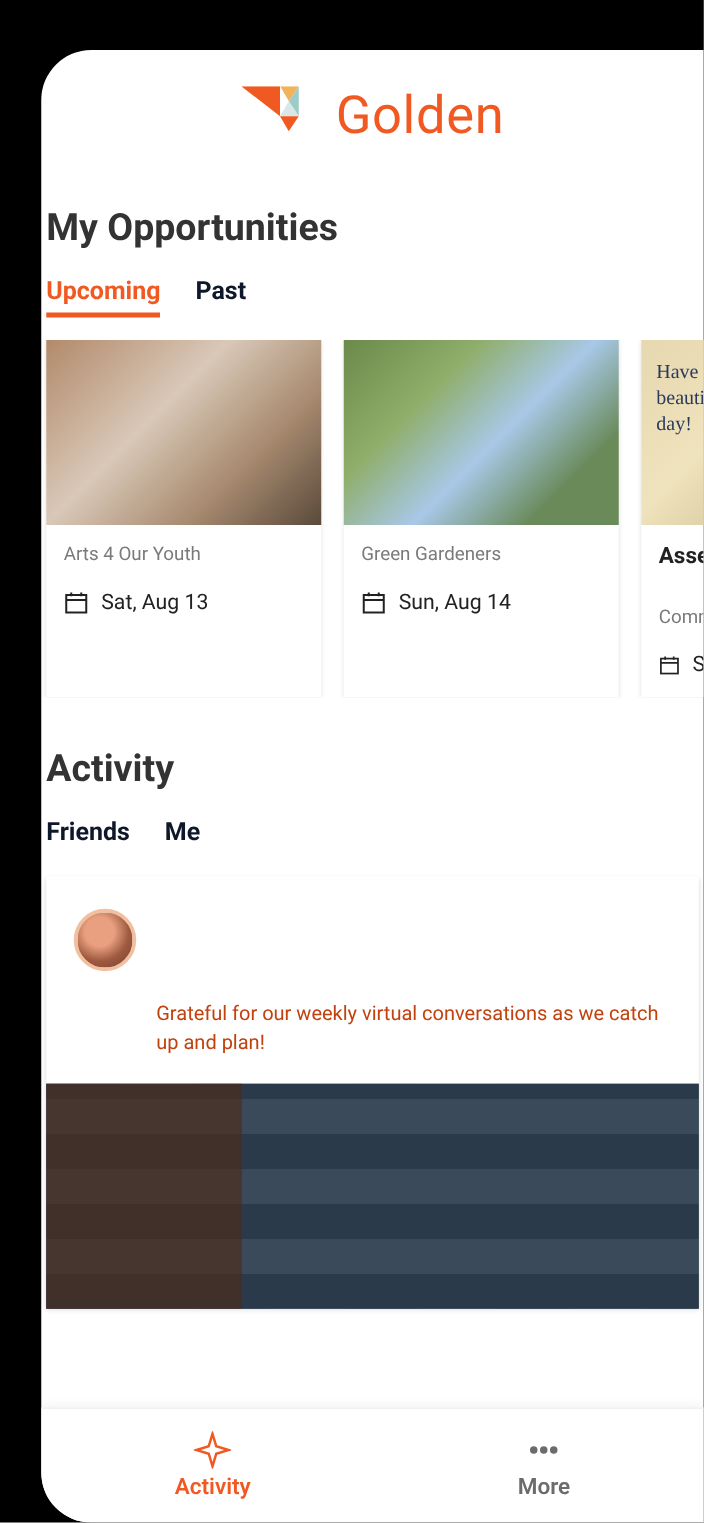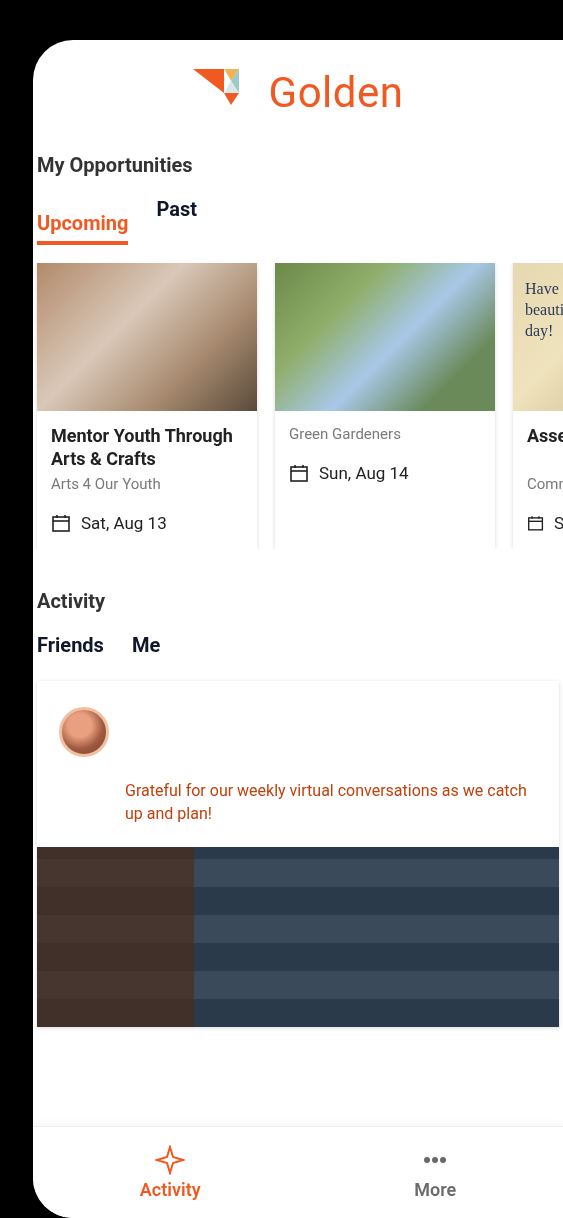--- a/index.html
+++ b/index.html
@@ -28,32 +28,32 @@
     flex: 1;
     overflow: hidden;
     padding: 28px 0 0 0;
   }
   
   .logo-row {
     display: flex;
     justify-content: center;
     align-items: center;
     gap: 14px;
-    margin-bottom: 36px;
+    margin-bottom: 48px;
   }
   .logo-mark { width: 62px; height: 48px; }
   .logo-text {
     font-size: 42px;
     font-weight: 400;
     color: #f05a22;
     letter-spacing: 0.5px;
   }
   
   .section-title {
-    font-size: 20px;
+    font-size: 30px;
     font-weight: 700;
     color: #333;
     padding: 0 0 0 4px;
     margin-bottom: 20px;
   }
   .tabs {
     display: flex;
     gap: 28px;
     padding-left: 4px;
     margin-bottom: 18px;
@@ -61,21 +61,20 @@
   .tab {
     font-size: 20px;
     font-weight: 700;
     color: #0f172a;
     padding-bottom: 6px;
     cursor: pointer;
   }
   .tab.active {
     color: #f05a22;
     border-bottom: 4px solid #f05a22;
-    margin-top: 14px;
   }
   
   .cards {
     display: flex;
     gap: 18px;
     padding-left: 4px;
     overflow-x: hidden;
   }
   .card {
     width: 220px;
@@ -153,21 +152,20 @@
     <div class="tabs">
       <div class="tab active">Upcoming</div>
       <div class="tab">Past</div>
     </div>
 
     <div class="cards">
 
       <div class="card">
         <div class="card-img ph-crafts"></div>
         <div class="card-body">
-          <div class="card-title">Mentor Youth Through Arts &amp; Crafts</div>
           <div class="card-org">Arts 4 Our Youth</div>
           <div class="card-date-row">
             <svg class="cal-icon" viewBox="0 0 20 20">
               <rect x="2" y="4" width="16" height="14" fill="none" stroke="#222" stroke-width="1.6"></rect>
               <line x1="2" y1="8" x2="18" y2="8" stroke="#222" stroke-width="1.6"></line>
               <line x1="6" y1="2" x2="6" y2="5" stroke="#222" stroke-width="1.6"></line>
               <line x1="14" y1="2" x2="14" y2="5" stroke="#222" stroke-width="1.6"></line>
             </svg>
             <span>Sat, Aug 13</span>
           </div>

